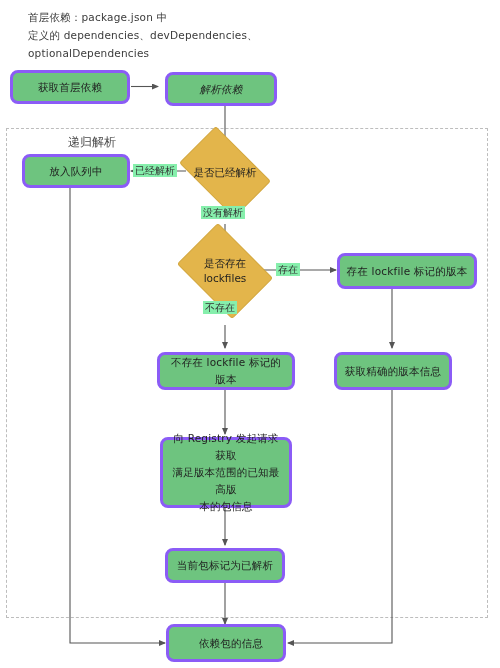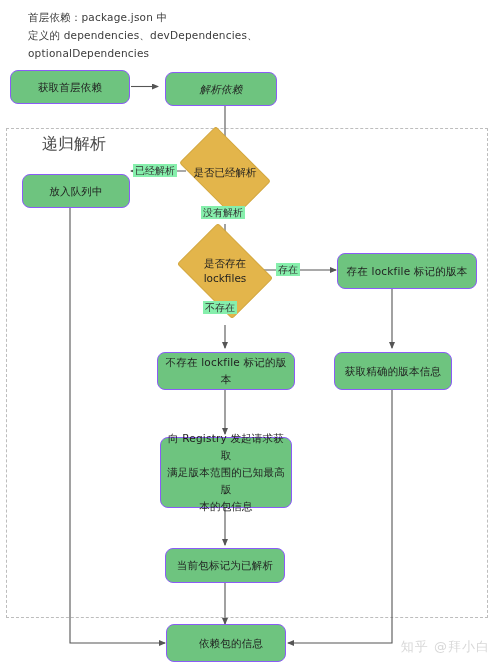--- a/index.html
+++ b/index.html
@@ -41,33 +41,33 @@
     left: 6px;
     top: 128px;
     width: 482px;
     height: 490px;
     border: 1px dashed #bdbdbd;
     box-sizing: border-box;
     background: transparent;
   }
   .group-label {
     position: absolute;
-    right: 394px;
+    right: 384px;
     top: 134px;
-    font-size: 16px;
+    font-size: 12px;
     color: #4a4a4a;
     white-space: nowrap;
   }
 
   
   .node {
     position: absolute;
     box-sizing: border-box;
     background: #6ec47f;
-    border: 1px solid #8b5cf6;
+    border: 3px solid #8b5cf6;
     border-radius: 8px;
     color: #1f1f1f;
     font-size: 10.5px;
     line-height: 17px;
     display: flex;
     align-items: center;
     justify-content: center;
     text-align: center;
     padding: 4px 6px;
     letter-spacing: 0.2px;
@@ -174,21 +174,21 @@
   </svg>
 
   <div class="node" style="left:10px; top:70px; width:120px; height:34px;">
     <span>获取首层依赖</span>
   </div>
 
   <div class="node" style="left:165px; top:72px; width:112px; height:34px;font-style:italic;">
     <span>解析依赖</span>
   </div>
 
-  <div class="node" style="left:22px; top:154px; width:108px; height:34px;margin-top:20px;">
+  <div class="node" style="left:22px; top:154px; width:108px; height:34px;">
     <span>放入队列中</span>
   </div>
 
   <div class="node" style="left:337px; top:253px; width:140px; height:36px;">
     <span>存在 lockfile 标记的版本</span>
   </div>
 
   <div class="node" style="left:157px; top:352px; width:138px; height:38px;">
     <span>不存在 lockfile 标记的版本</span>
   </div>
@@ -225,15 +225,14 @@
   </div>
 
   <div class="edge-label" style="left:133px; top:164px;">已经解析</div>
 
   <div class="edge-label" style="left:201px; top:206px;">没有解析</div>
 
   <div class="edge-label" style="left:276px; top:263px;">存在</div>
 
   <div class="edge-label" style="left:203px; top:293px;margin-top:8px;">不存在</div>
 
-  <div class="watermark">知乎 @拜小白</div>
 
 </div>
 
 </body></html>

